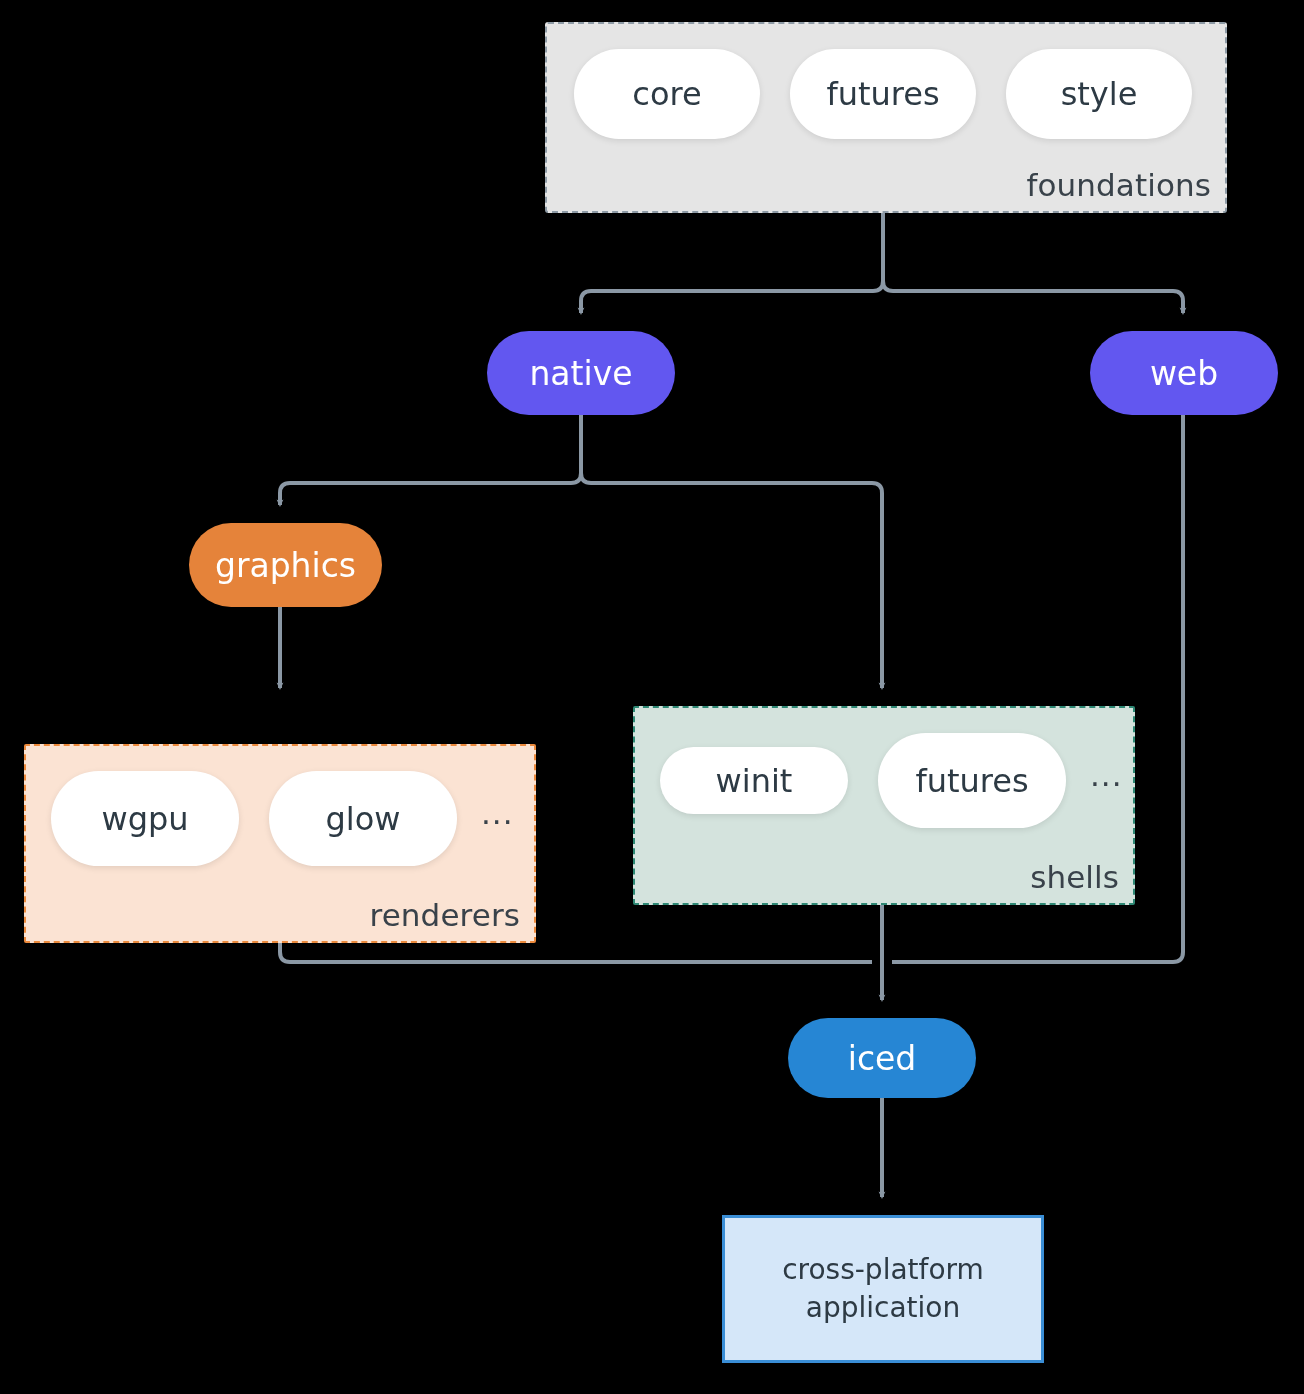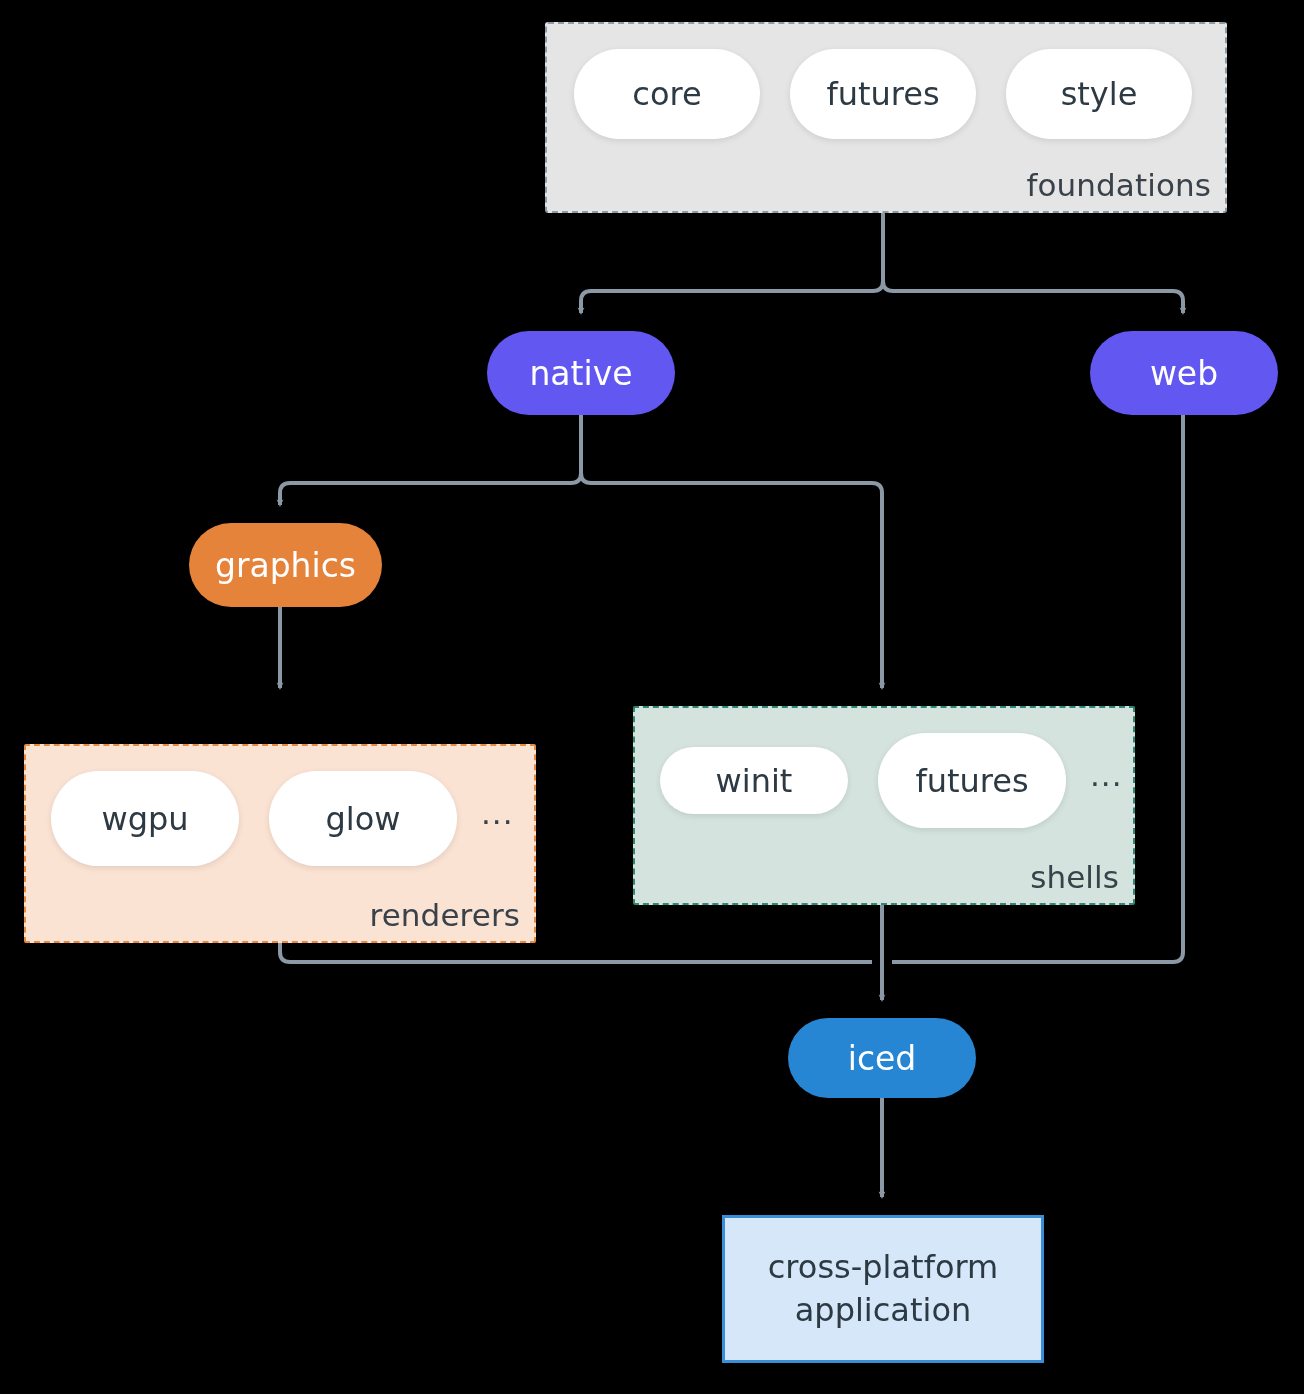--- a/index.html
+++ b/index.html
@@ -143,21 +143,21 @@
     width: 322px;
     height: 148px;
     background: #d5e7f9;
     border: 3px solid #3a8ed6;
     box-sizing: border-box;
     display: flex;
     flex-direction: column;
     align-items: center;
     justify-content: center;
     color: #2d3a44;
-    font-size: 32px;
+    font-size: 28px;
     line-height: 1.34;
     text-align: center;
   }
 </style>
 </head>
 <body>
 
 <div id="stage">
 
   <svg id="edges" viewBox="0 0 1304 1394">

